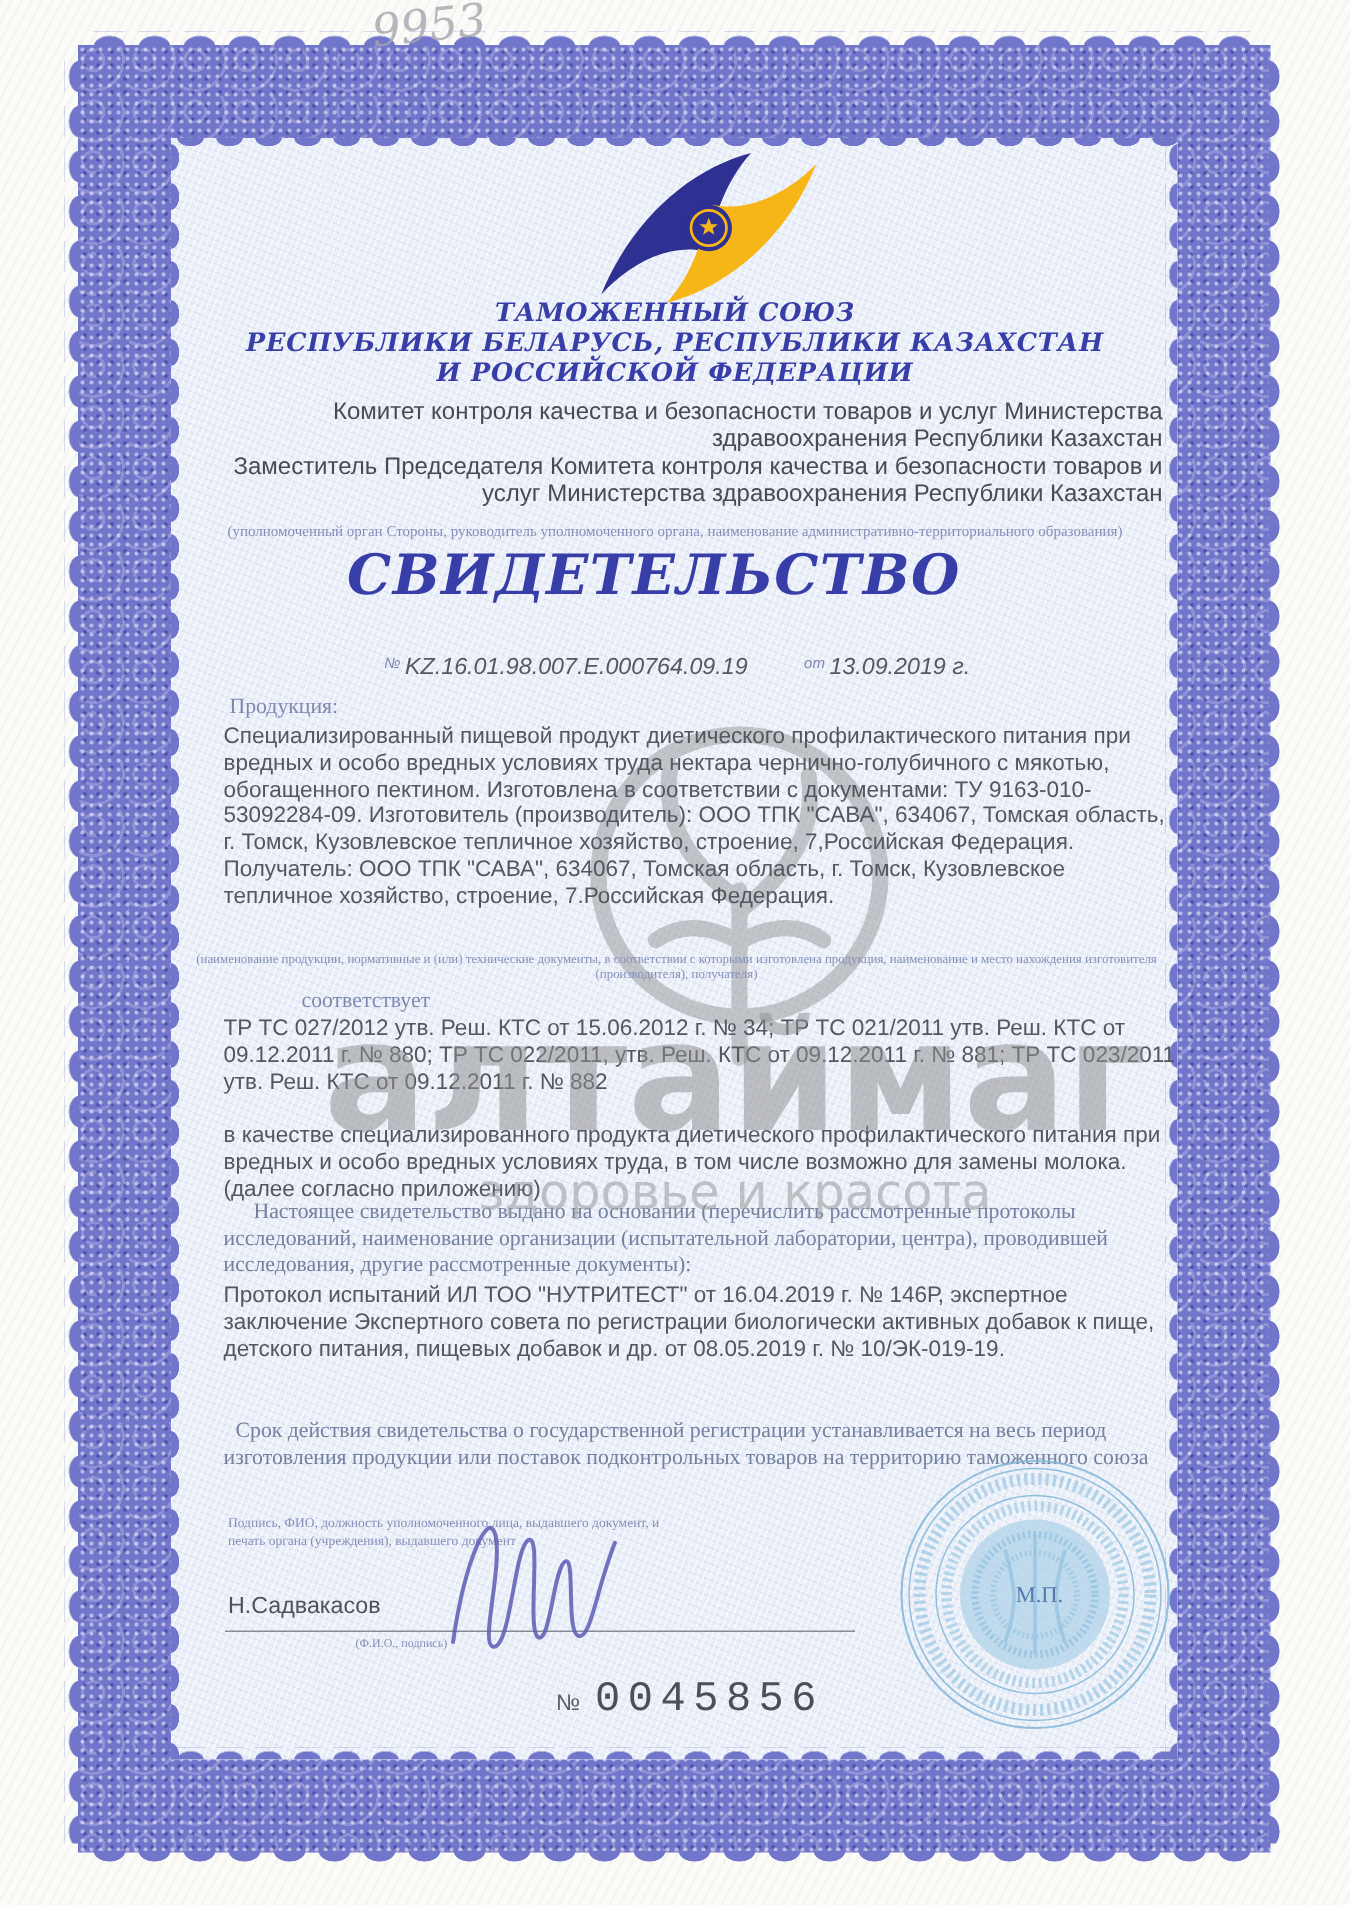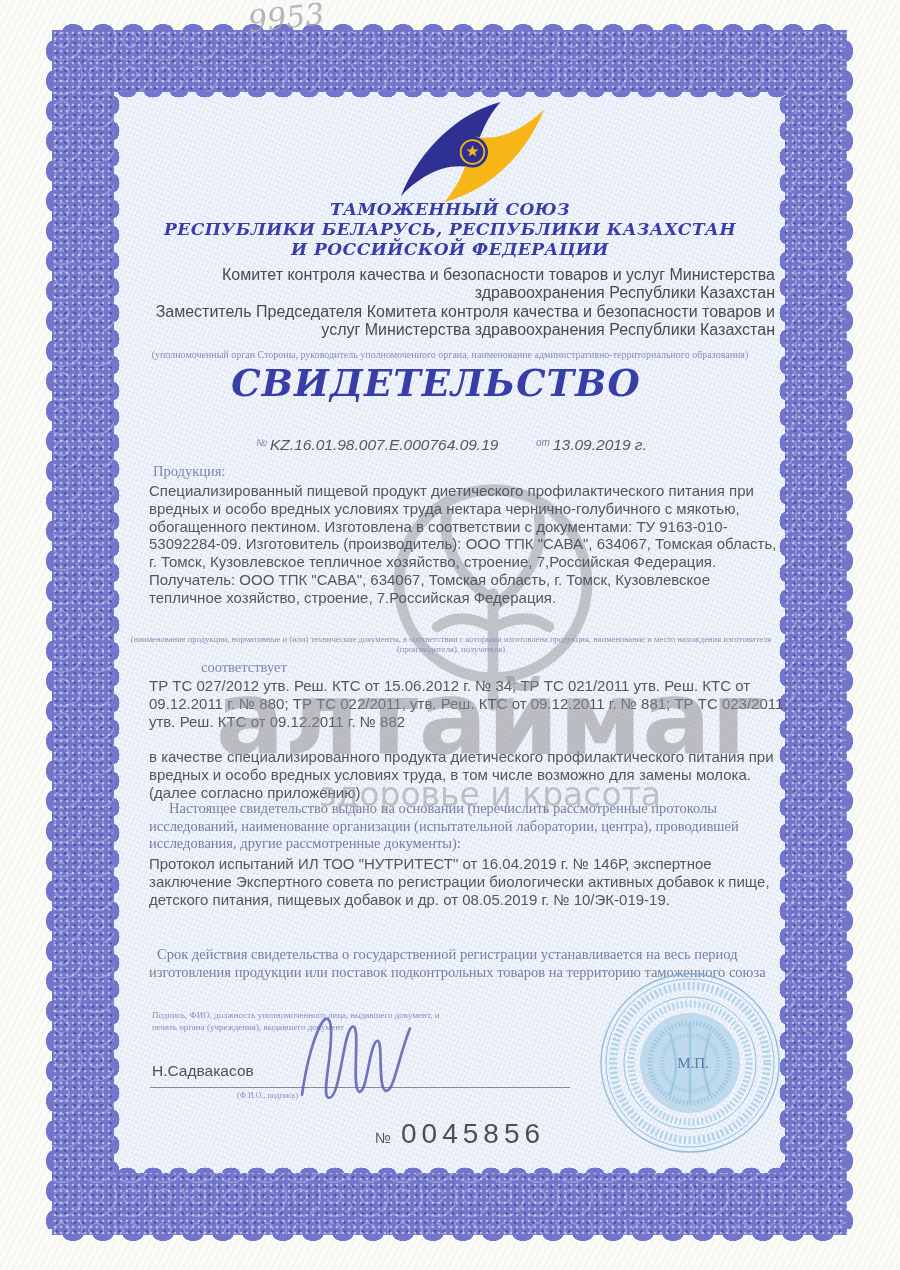--- a/index.html
+++ b/index.html
@@ -44,21 +44,21 @@
   .numrow .sup{font-size:10px;color:#7d86ae;position:relative;top:-4px;margin:0 3px;}
   .faint-label{font-family:"Liberation Serif",serif;color:#7d89b0;font-size:14.5px;}
   .body-sans{color:#53575e;font-size:15px;line-height:17.8px;}
   .faint-par{font-family:"Liberation Serif",serif;color:#73809f;font-size:14.5px;line-height:17.5px;}
   .sig-note{left:152px;width:310px;top:1010px;font-size:9px;line-height:11.5px;}
   .sig-name{left:152px;top:1062px;color:#4e525a;font-size:15.5px;}
   .sig-line{left:150px;top:1087px;width:420px;height:1px;background:#8a8a95;}
   .sig-caption{left:237px;top:1091px;font-size:8px;}
   .serial{left:290px;width:340px;top:1118px;text-align:center;color:#4d4f54;}
   .serial .nsign{font-size:15px;margin-right:10px;color:#5a5c60;}
-  .serial .digits{font-family:Liberation Sans, sans-serif;font-size:28px;letter-spacing:5px;}
+  .serial .digits{font-family:Liberation Mono, monospace;font-size:28px;letter-spacing:5px;}
   .handwritten{left:248px;top:0px;font-size:30px;color:#a6a6ae;font-style:italic;transform:rotate(-6deg);font-family:"DejaVu Serif",serif;opacity:.8;}
   
   .wm{pointer-events:none;}
   .wm-brand{left:130px;width:720px;top:668px;text-align:center;font-size:102px;font-weight:bold;color:#8f8f8f;opacity:.52;line-height:1;letter-spacing:0px;font-family:"DejaVu Sans",sans-serif;}
   .wm-tagline{left:150px;width:680px;top:775px;text-align:center;font-size:33px;color:#999;opacity:.55;font-family:"DejaVu Sans",sans-serif;}
 </style>
 </head>
 <body>
 
 <div class="page">

